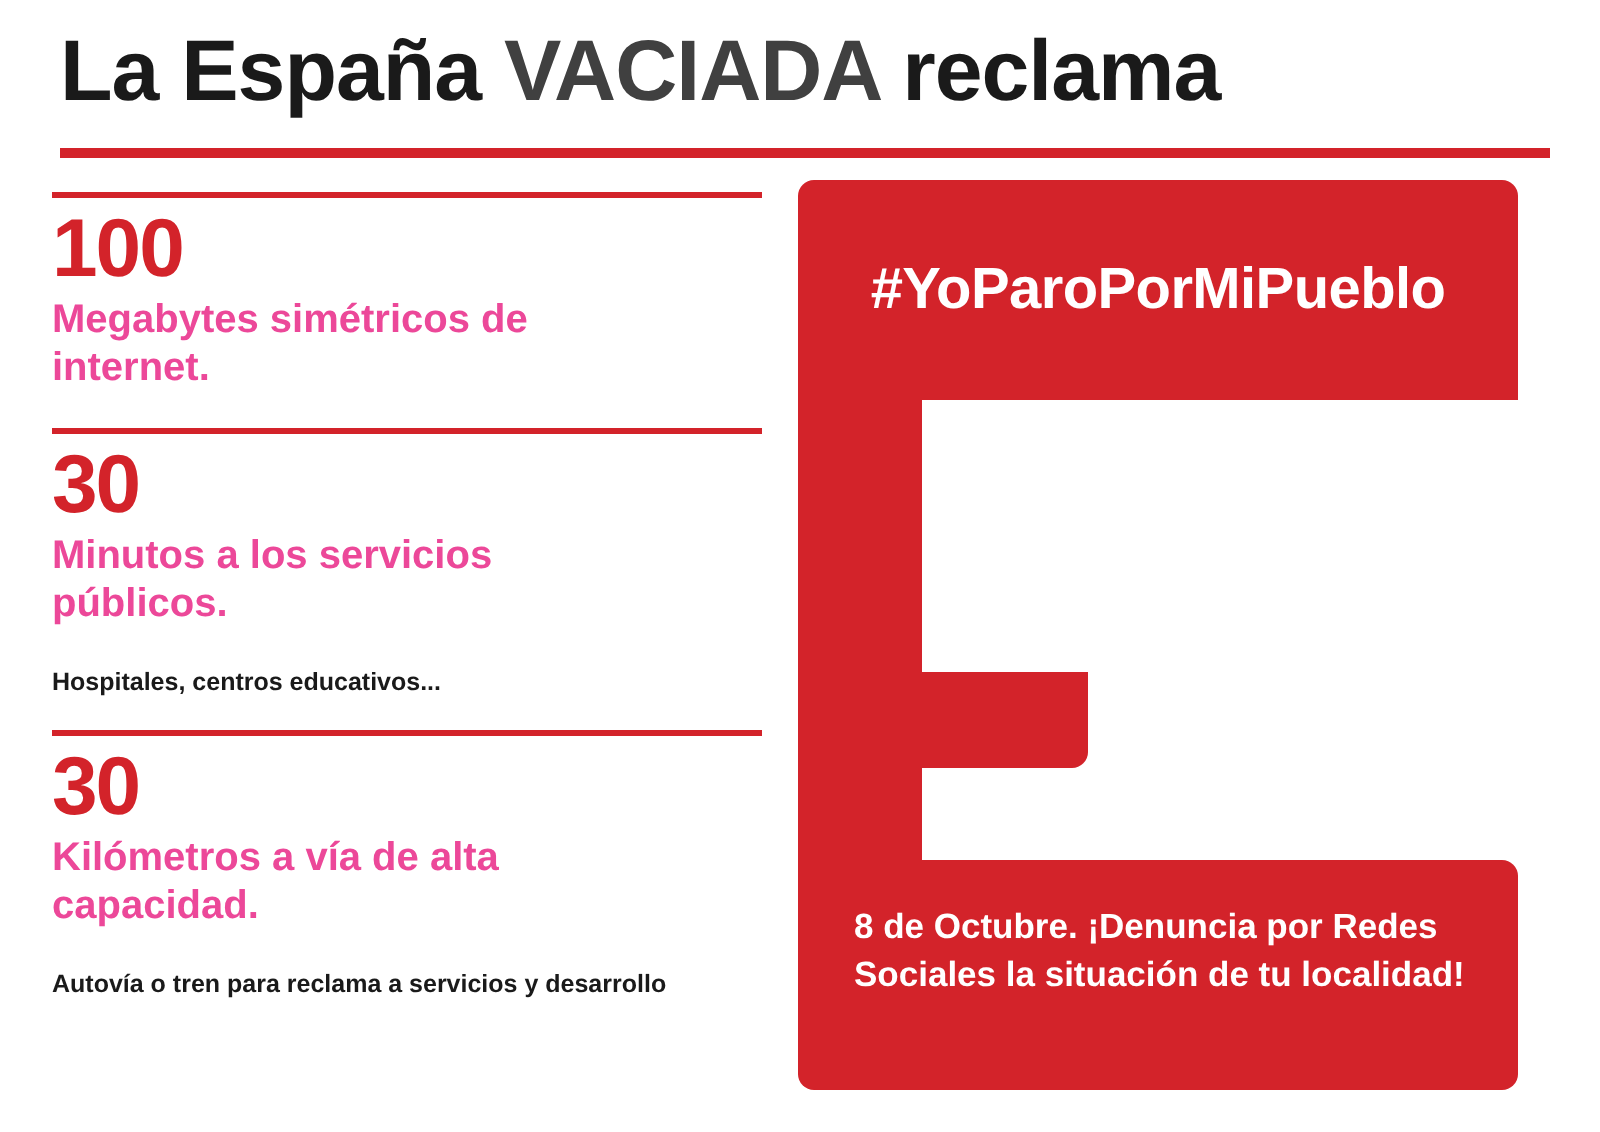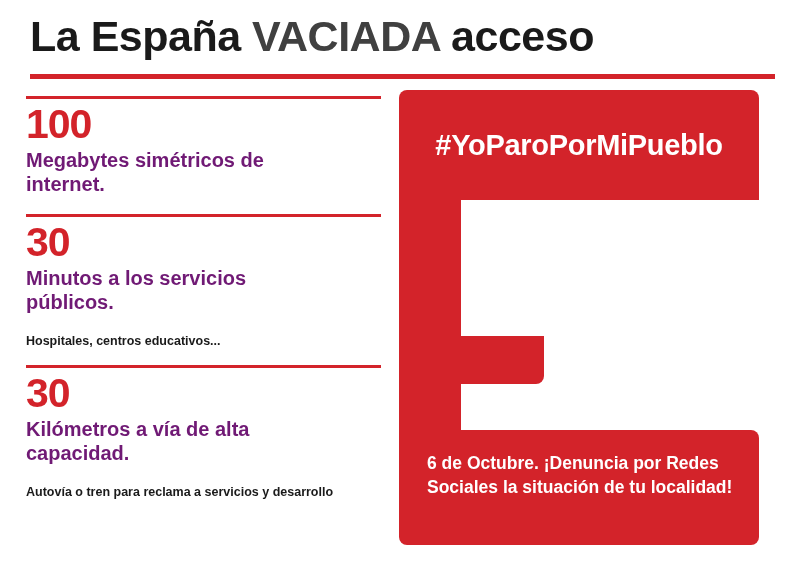--- a/index.html
+++ b/index.html
@@ -71,21 +71,21 @@
     font-size: 41px;
     font-weight: bold;
     color: #d3232a;
     line-height: 1.05;
     letter-spacing: -1px;
   }
 
   .claim-text {
     font-size: 20px;
     font-weight: bold;
-    color: #701a75;
+    color: #ec4899;
     line-height: 1.2;
     margin-top: 2px;
     max-width: 300px;
   }
 
   .claim-note {
     font-size: 12.5px;
     font-weight: bold;
     color: #1a1a1a;
     margin-top: 20px;
@@ -174,21 +174,21 @@
     font-weight: bold;
     line-height: 1.35;
   }
 </style>
 </head>
 <body>
 
 <div class="poster">
 
   <div class="title">
-    <span>La España </span><span class="accent">VACIADA</span><span> acceso</span>
+    <span>La España </span><span class="accent">VACIADA</span><span> reclama</span>
   </div>
 
   <div class="title-rule"></div>
 
   <div class="left-col">
 
     <div class="claim claim-1">
       <div class="claim-rule"></div>
       <div class="claim-number">100</div>
       <div class="claim-text">Megabytes simétricos de internet.</div>
@@ -213,17 +213,17 @@
   <div class="right-col">
     <div class="hash-block"></div>
     <div class="hash-text">#YoParoPorMiPueblo</div>
 
     <div class="pole"></div>
     <div class="pole-foot"></div>
     <div class="pole-lower"></div>
 
     <div class="date-block"></div>
     <div class="date-text">
-      <span>6 de Octubre.</span><span> ¡Denuncia por Redes Sociales la situación de tu localidad!</span>
+      <span>8 de Octubre.</span><span> ¡Denuncia por Redes Sociales la situación de tu localidad!</span>
     </div>
   </div>
 
 </div>
 
 </body></html>

